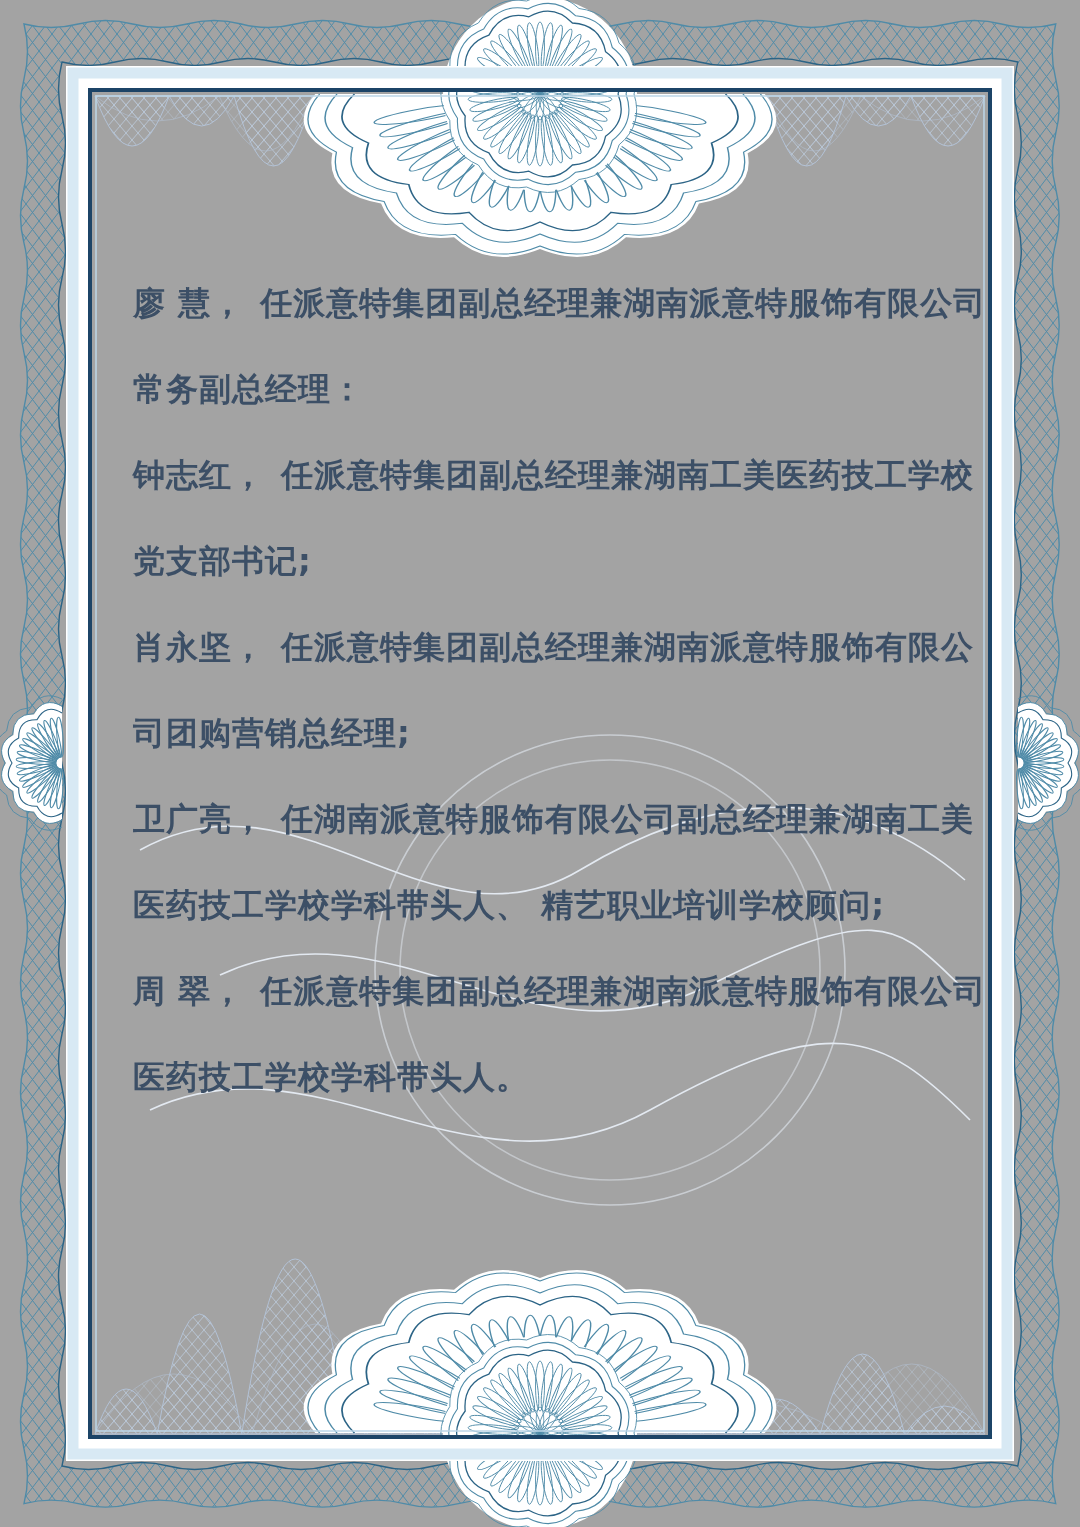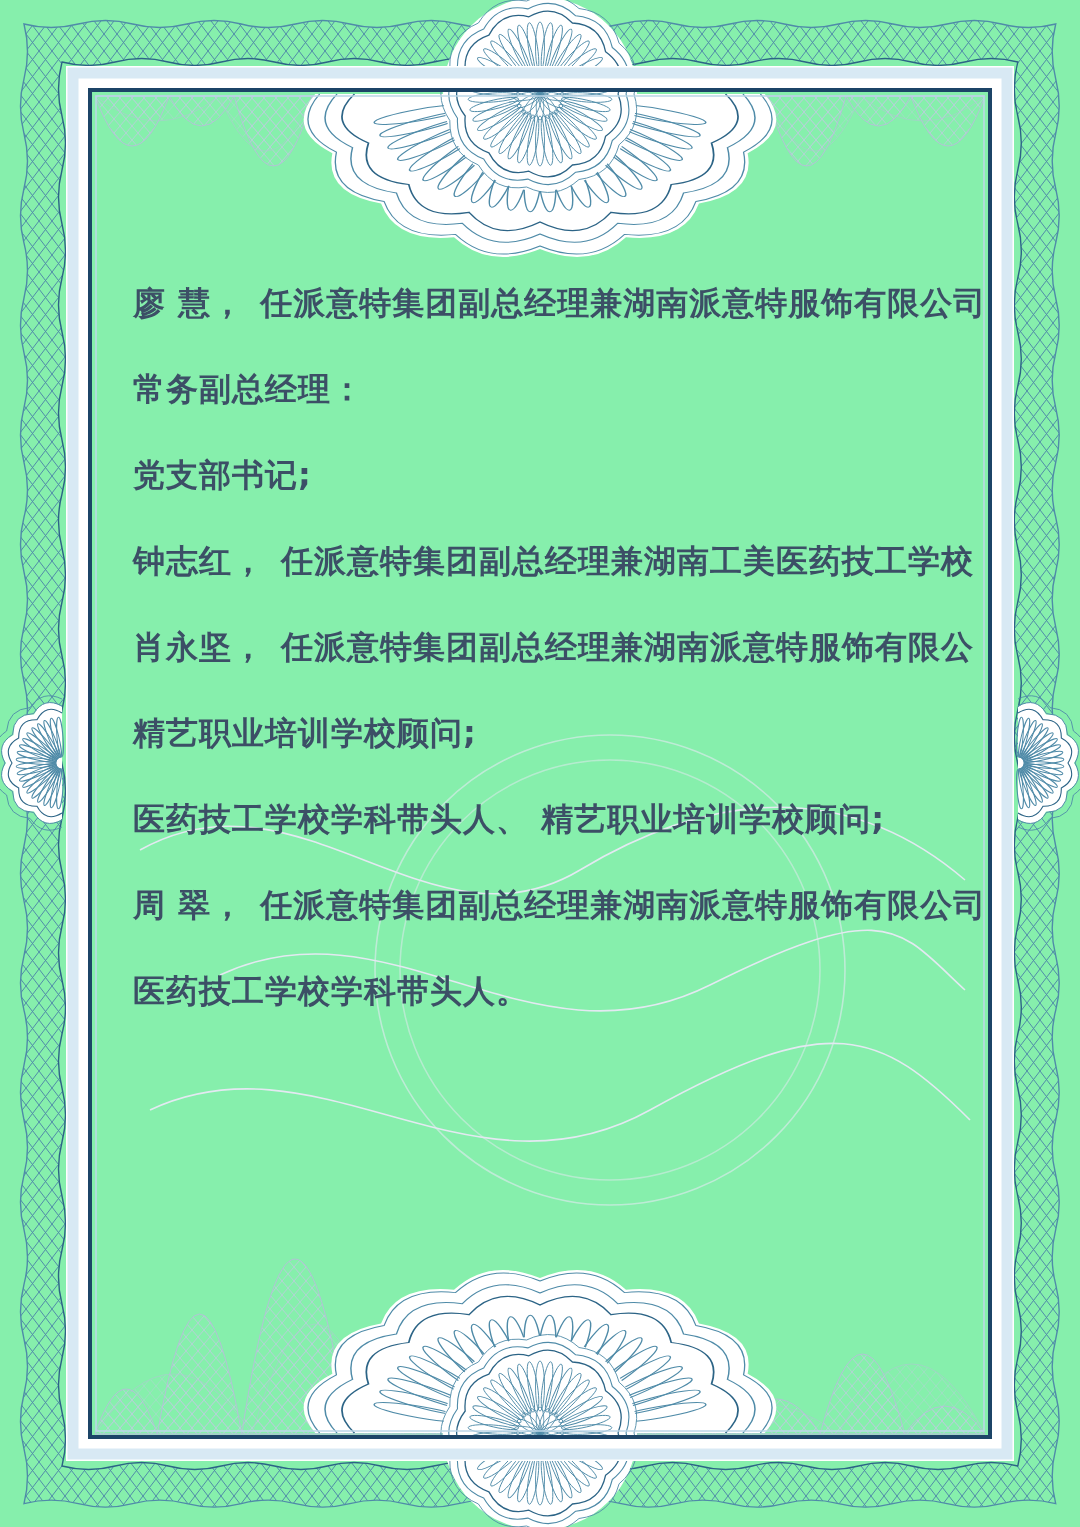--- a/index.html
+++ b/index.html
@@ -1,17 +1,17 @@
 <!DOCTYPE html>
 <html><head>
 <meta charset="utf-8">
 <style>
   html,body{margin:0;padding:0;background:#ffffff;}
   .page{
-    position:relative;width:1080px;height:1527px;background:#86efac;
+    position:relative;width:1080px;height:1527px;background:#a3a3a3;
     font-family:"DejaVu Sans","Liberation Sans",sans-serif;overflow:hidden;
   }
   .deco{position:absolute;inset:0;pointer-events:none;}
   .deco svg{display:block;}
   .text{
     position:absolute;left:133px;top:260px;width:846px;z-index:2;
     color:#3c4f66;font-size:32px;line-height:86px;font-weight:600;letter-spacing:1px;
   }
   .line{white-space:nowrap;}
   .b{font-weight:800;}
@@ -287,22 +287,23 @@
         <rect x="77" y="77" width="926" height="1373" fill="none" stroke="#ffffff" stroke-width="22"></rect>
         <rect x="73" y="73" width="934" height="1381" fill="none" stroke="#d8e9f4" stroke-width="11"></rect>
         <rect x="90" y="90" width="900" height="1347" fill="none" stroke="#1c4467" stroke-width="4"></rect>
         <rect x="96" y="96" width="888" height="1335" fill="none" stroke="#bcd6e8" stroke-width="1.5"></rect>
       </svg>
     </div>
 
   <div class="text">
     <div class="line"><span class="b">廖 慧，</span><span class="t">任派意特集团副总经理兼湖南派意特服饰有限公司</span></div>
     <div class="line"><span class="b"></span><span class="t">常务副总经理：</span></div>
+    <div class="line"><span class="b">钟志红，</span><span class="t">任派意特集团副总经理兼湖南工美医药技工学校</span></div>
     <div class="line"><span class="b"></span><span class="t">党支部书记;</span></div>
-    <div class="line"><span class="b">钟志红，</span><span class="t">任派意特集团副总经理兼湖南工美医药技工学校</span></div>
     <div class="line"><span class="b">肖永坚，</span><span class="t">任派意特集团副总经理兼湖南派意特服饰有限公</span></div>
-    <div class="line"><span class="b"></span><span class="t">精艺职业培训学校顾问;</span></div>
+    <div class="line"><span class="b"></span><span class="t">司团购营销总经理;</span></div>
+    <div class="line"><span class="b">卫广亮，</span><span class="t">任湖南派意特服饰有限公司副总经理兼湖南工美</span></div>
     <div class="line"><span class="b"></span><span class="t">医药技工学校学科带头人、 精艺职业培训学校顾问;</span></div>
     <div class="line"><span class="b">周 翠，</span><span class="t">任派意特集团副总经理兼湖南派意特服饰有限公司</span></div>
     <div class="line"><span class="b"></span><span class="t">医药技工学校学科带头人。</span></div>
   </div>
 
 </div>
 
 </body></html>

